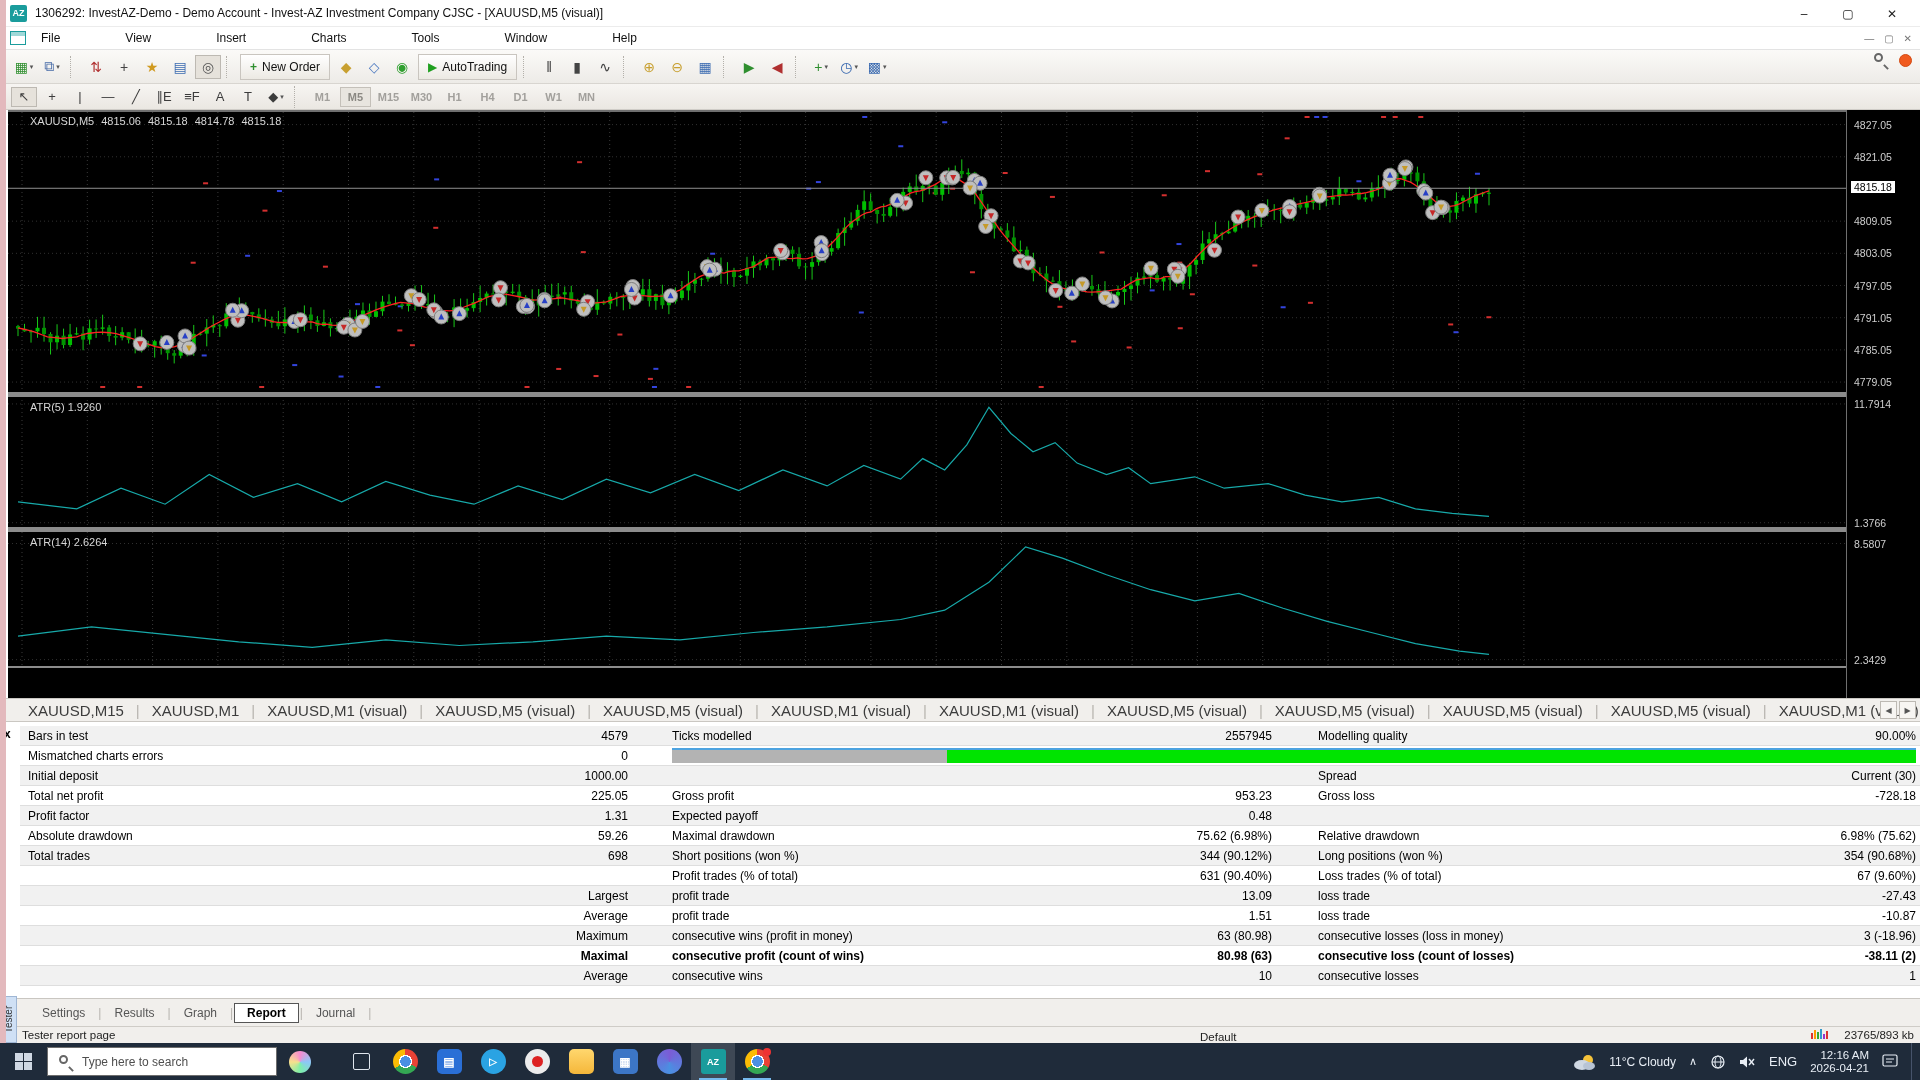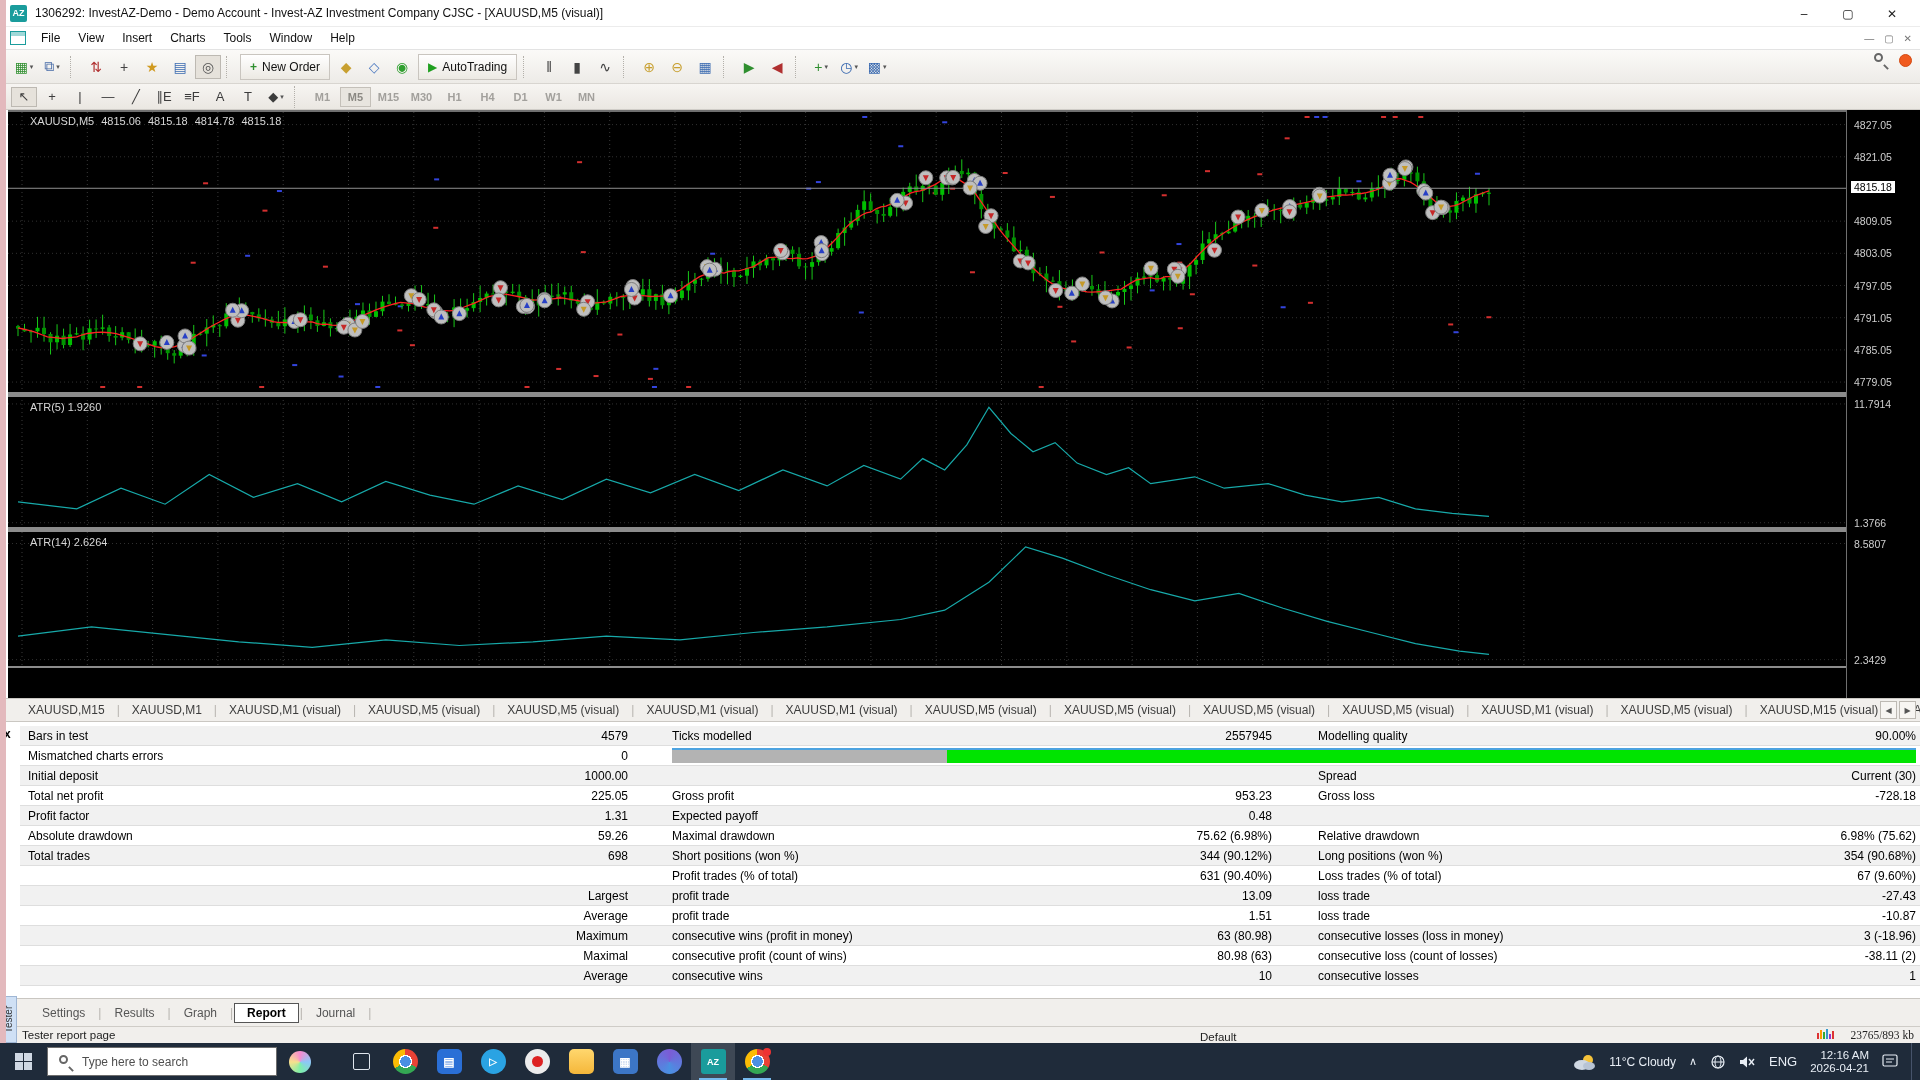--- a/index.html
+++ b/index.html
@@ -55,21 +55,21 @@
   .price-axis .cur{background:#fff;color:#000;padding:0 3px;left:4px;}
   .overlay-label{position:absolute;font-size:11px;color:#d6d6d6;z-index:12;white-space:nowrap;}
   .overlay-label span{margin-right:7px;}
   .time-labels{position:absolute;left:8px;top:786px;width:1838px;height:18px;z-index:12;}
   .time-labels span{position:absolute;transform:translateX(-50%);font-size:10px;color:#b9b9b9;white-space:nowrap;}
   .time-labels span.first{color:#e9e9e9;}
 
   
   .chart-tabs{position:absolute;left:0;top:698px;width:1920px;height:24px;background:#f1efec;
     border-top:1px solid #cac7c2;border-bottom:1px solid #cac7c2;display:flex;align-items:center;
-    padding-left:16px;font-size:12px;color:#3c3c3c;z-index:20;}
+    padding-left:16px;font-size:15px;color:#3c3c3c;z-index:20;}
   .chart-tabs .ctab{padding:0 12px;white-space:nowrap;}
   .chart-tabs .csep{color:#b7b4af;}
   .tab-scroll{position:absolute;right:4px;top:2px;display:flex;gap:2px;}
   .tab-scroll span{width:17px;height:18px;border:1px solid #bdb9b3;background:#f7f5f2;
     display:flex;align-items:center;justify-content:center;font-size:8px;color:#555;}
 
   
   .report{position:absolute;left:0;top:724px;width:1920px;height:274px;background:#fff;z-index:20;}
   .report-close{position:absolute;left:4px;top:3px;font-size:12px;font-weight:bold;color:#000;z-index:22;}
   .rrow{position:absolute;left:20px;width:1900px;height:20px;border-bottom:1px solid #dedede;font-size:12px;color:#000;}
@@ -88,21 +88,21 @@
     writing-mode:vertical-rl;transform:rotate(180deg);z-index:25;}
   .tester-tabs{position:absolute;left:17px;top:998px;width:1903px;height:28px;background:#f1efec;
     border-top:1px solid #c9c6c1;display:flex;align-items:center;padding-left:12px;font-size:12px;color:#555;z-index:24;}
   .ttab{padding:2px 12px;margin:0 1px;}
   .ttab.active{background:#fff;border:1px solid #555;color:#000;font-weight:bold;}
   .ttsep{color:#b7b4af;}
   .statusbar{position:absolute;left:0;top:1026px;width:1920px;height:17px;background:#f1efec;
     border-top:1px solid #cfccc7;font-size:11.5px;color:#222;z-index:24;}
   .statusbar .sl{position:absolute;left:22px;top:2px;}
   .statusbar .sc{position:absolute;left:1200px;top:4px;}
-  .statusbar .sr{position:absolute;right:6px;top:2px;display:flex;align-items:flex-start;gap:16px;font-family:Liberation Serif, serif;}
+  .statusbar .sr{position:absolute;right:6px;top:2px;display:flex;align-items:flex-start;gap:16px;}
   .mem-bars{display:flex;align-items:flex-end;gap:1px;height:10px;}
   .mem-bars i{width:2px;display:block;}
 
   
   .taskbar{position:absolute;left:0;top:1043px;width:1920px;height:37px;background:#1f2b3a;z-index:60;
     display:flex;align-items:center;}
   .start{width:47px;height:37px;display:flex;align-items:center;justify-content:center;}
   .searchbox{width:230px;height:29px;background:#fff;border:1px solid #6d6d6d;display:flex;
     align-items:center;gap:8px;padding-left:10px;font-size:12px;color:#4f4f4f;}
   .copilot{width:22px;height:22px;border-radius:50%;margin:0 12px;
@@ -143,21 +143,21 @@
     <span class="title">1306292: InvestAZ-Demo - Demo Account - Invest-AZ Investment Company CJSC - [XAUUSD,M5 (visual)]</span>
     <div class="win-ctrls">
       <span>–</span>
       <span>▢</span>
       <span>✕</span>
     </div>
   </div>
 
   <div class="menubar">
     <span class="mdi-icon"></span>
-    <div id="menu-items" style="display:flex;">
+    <div id="menu-items" style="display:flex;gap:47px;">
         <span class="menu-item">File</span>
         <span class="menu-item">View</span>
         <span class="menu-item">Insert</span>
         <span class="menu-item">Charts</span>
         <span class="menu-item">Tools</span>
         <span class="menu-item">Window</span>
         <span class="menu-item">Help</span>
       </div>
     <div class="mdi-ctrls">
       <span>—</span>
@@ -1196,21 +1196,21 @@
         <span class="l3">loss trade</span>
         <span class="v3">-10.87</span>
       </div>
       <div class="rrow stripe" style="top: 202px;">
         <span class="v1">Maximum</span>
         <span class="l2">consecutive wins (profit in money)</span>
         <span class="v2">63 (80.98)</span>
         <span class="l3">consecutive losses (loss in money)</span>
         <span class="v3">3 (-18.96)</span>
       </div>
-      <div class="rrow" style="top: 222px;">
+      <div class="rrow" style="top: 222px; font-weight: bold;">
         <span class="v1">Maximal</span>
         <span class="l2">consecutive profit (count of wins)</span>
         <span class="v2">80.98 (63)</span>
         <span class="l3">consecutive loss (count of losses)</span>
         <span class="v3">-38.11 (2)</span>
       </div>
       <div class="rrow stripe" style="top: 242px;">
         <span class="v1">Average</span>
         <span class="l2">consecutive wins</span>
         <span class="v2">10</span>

